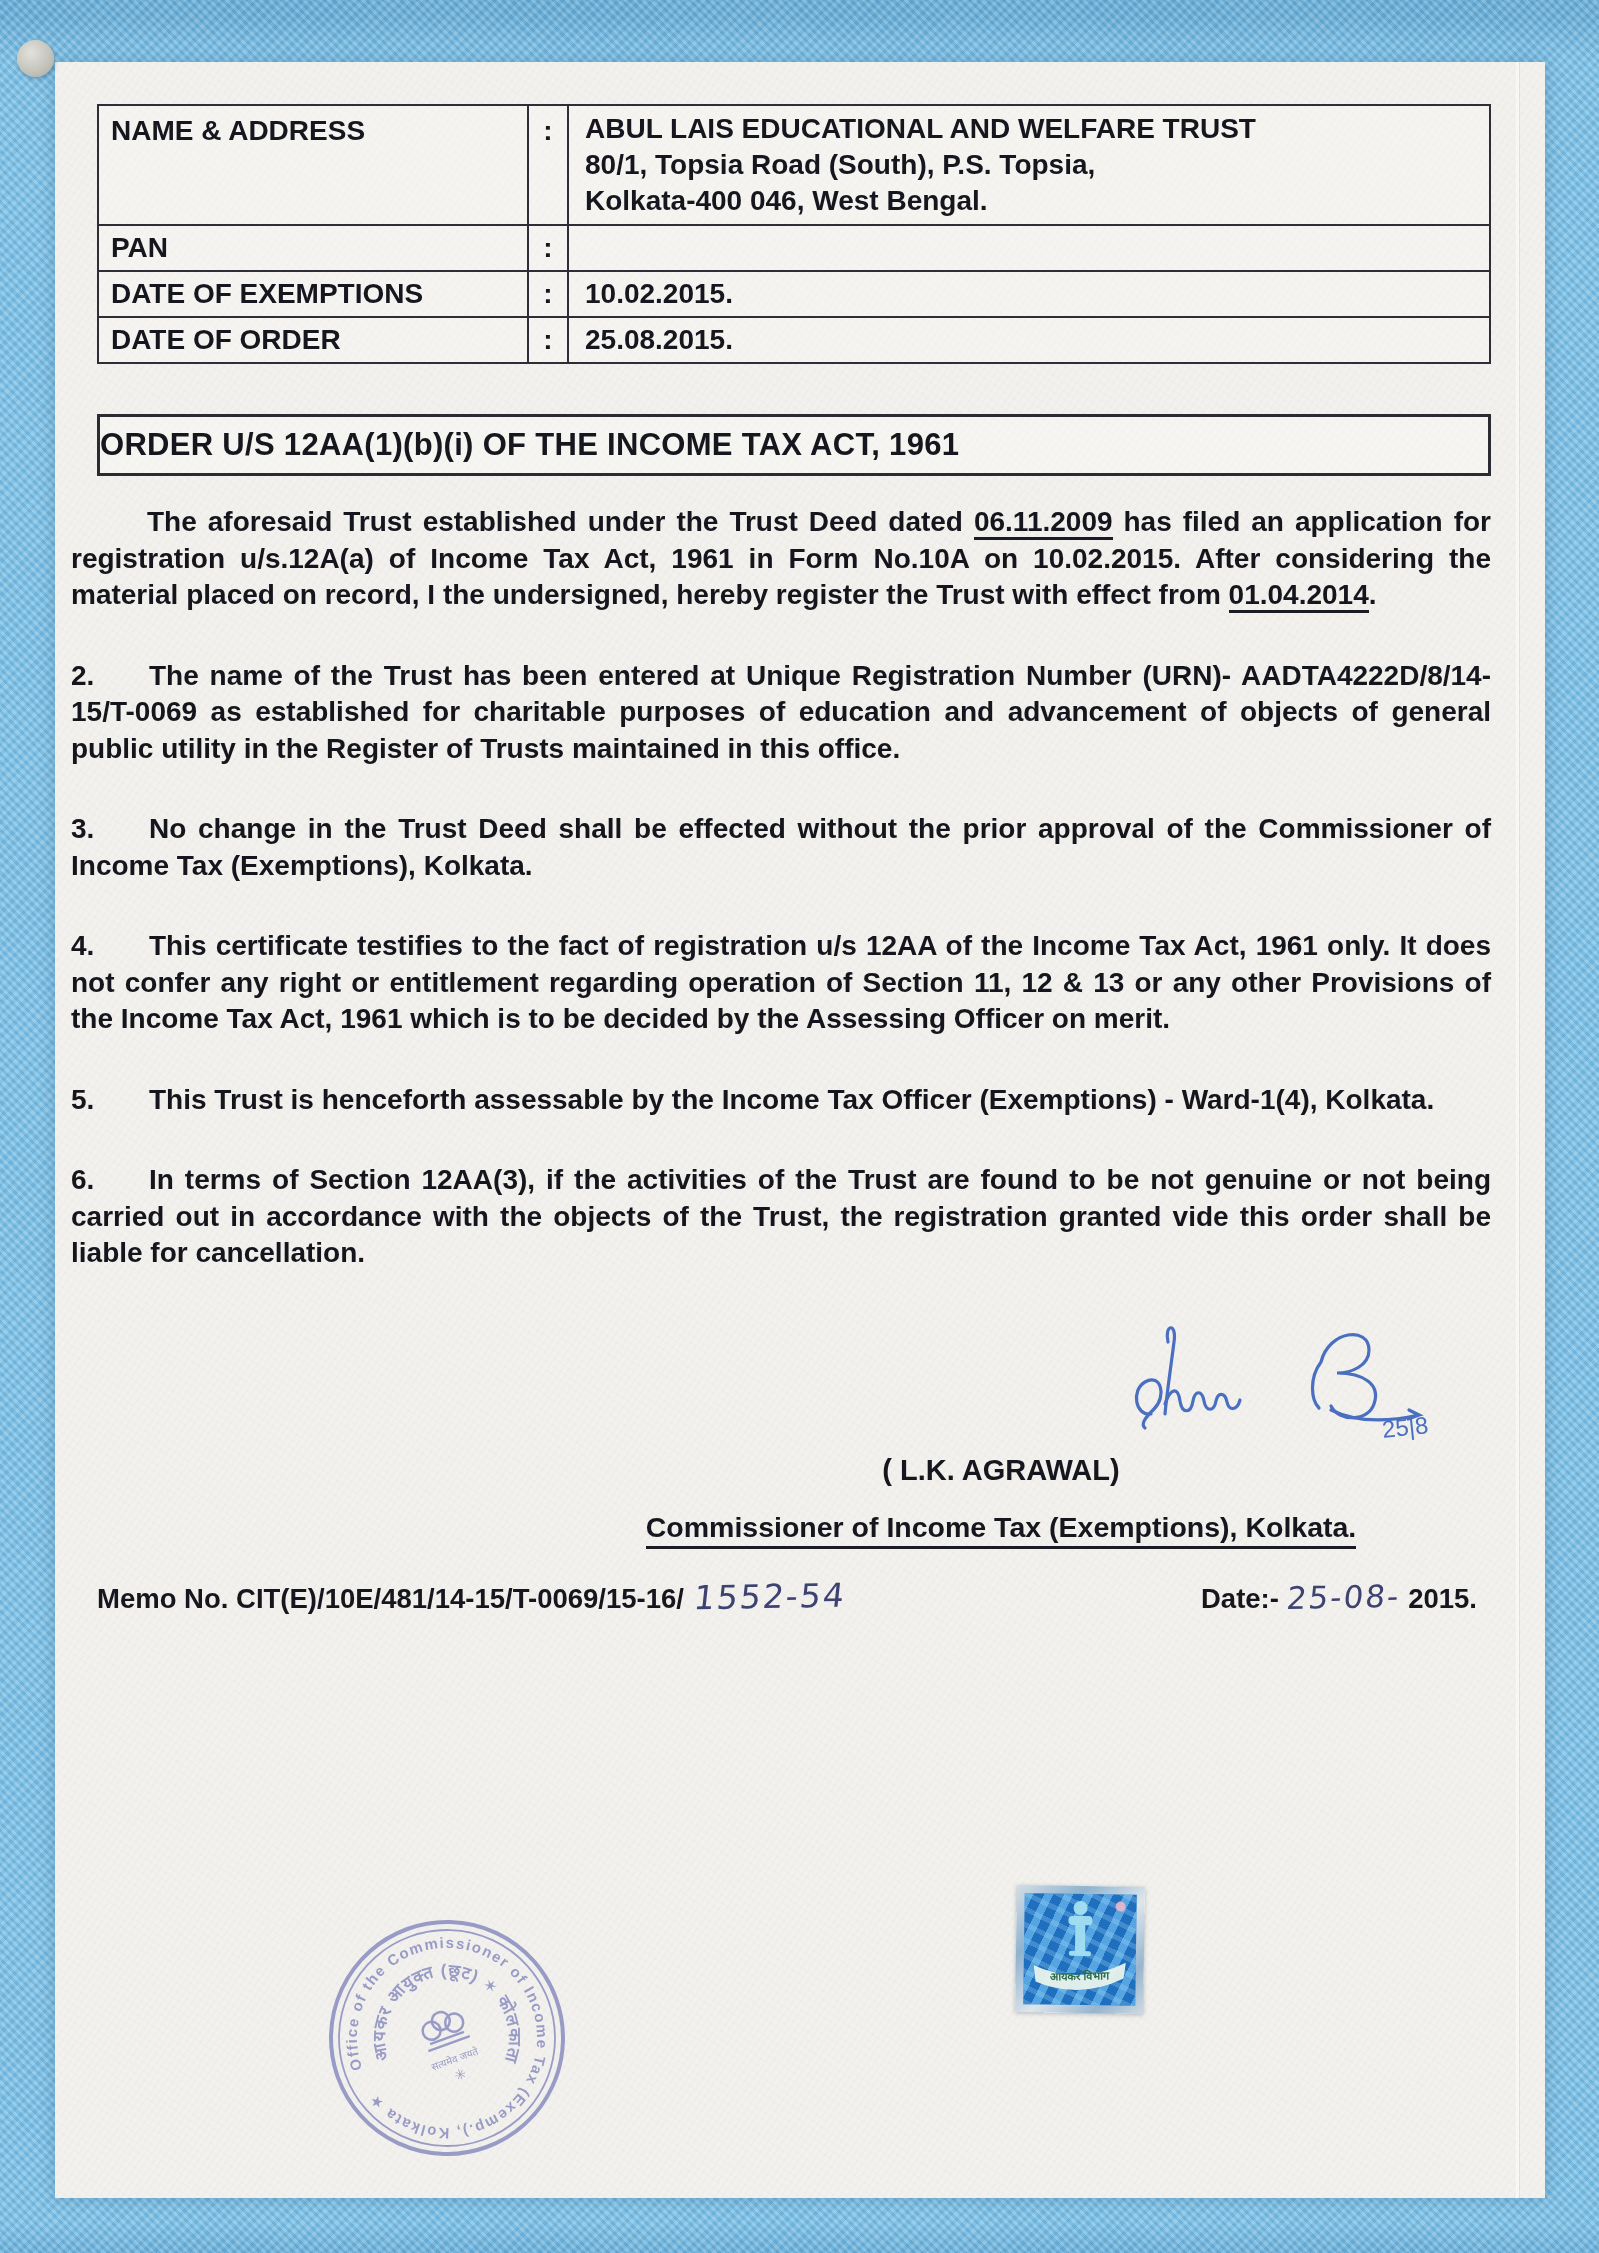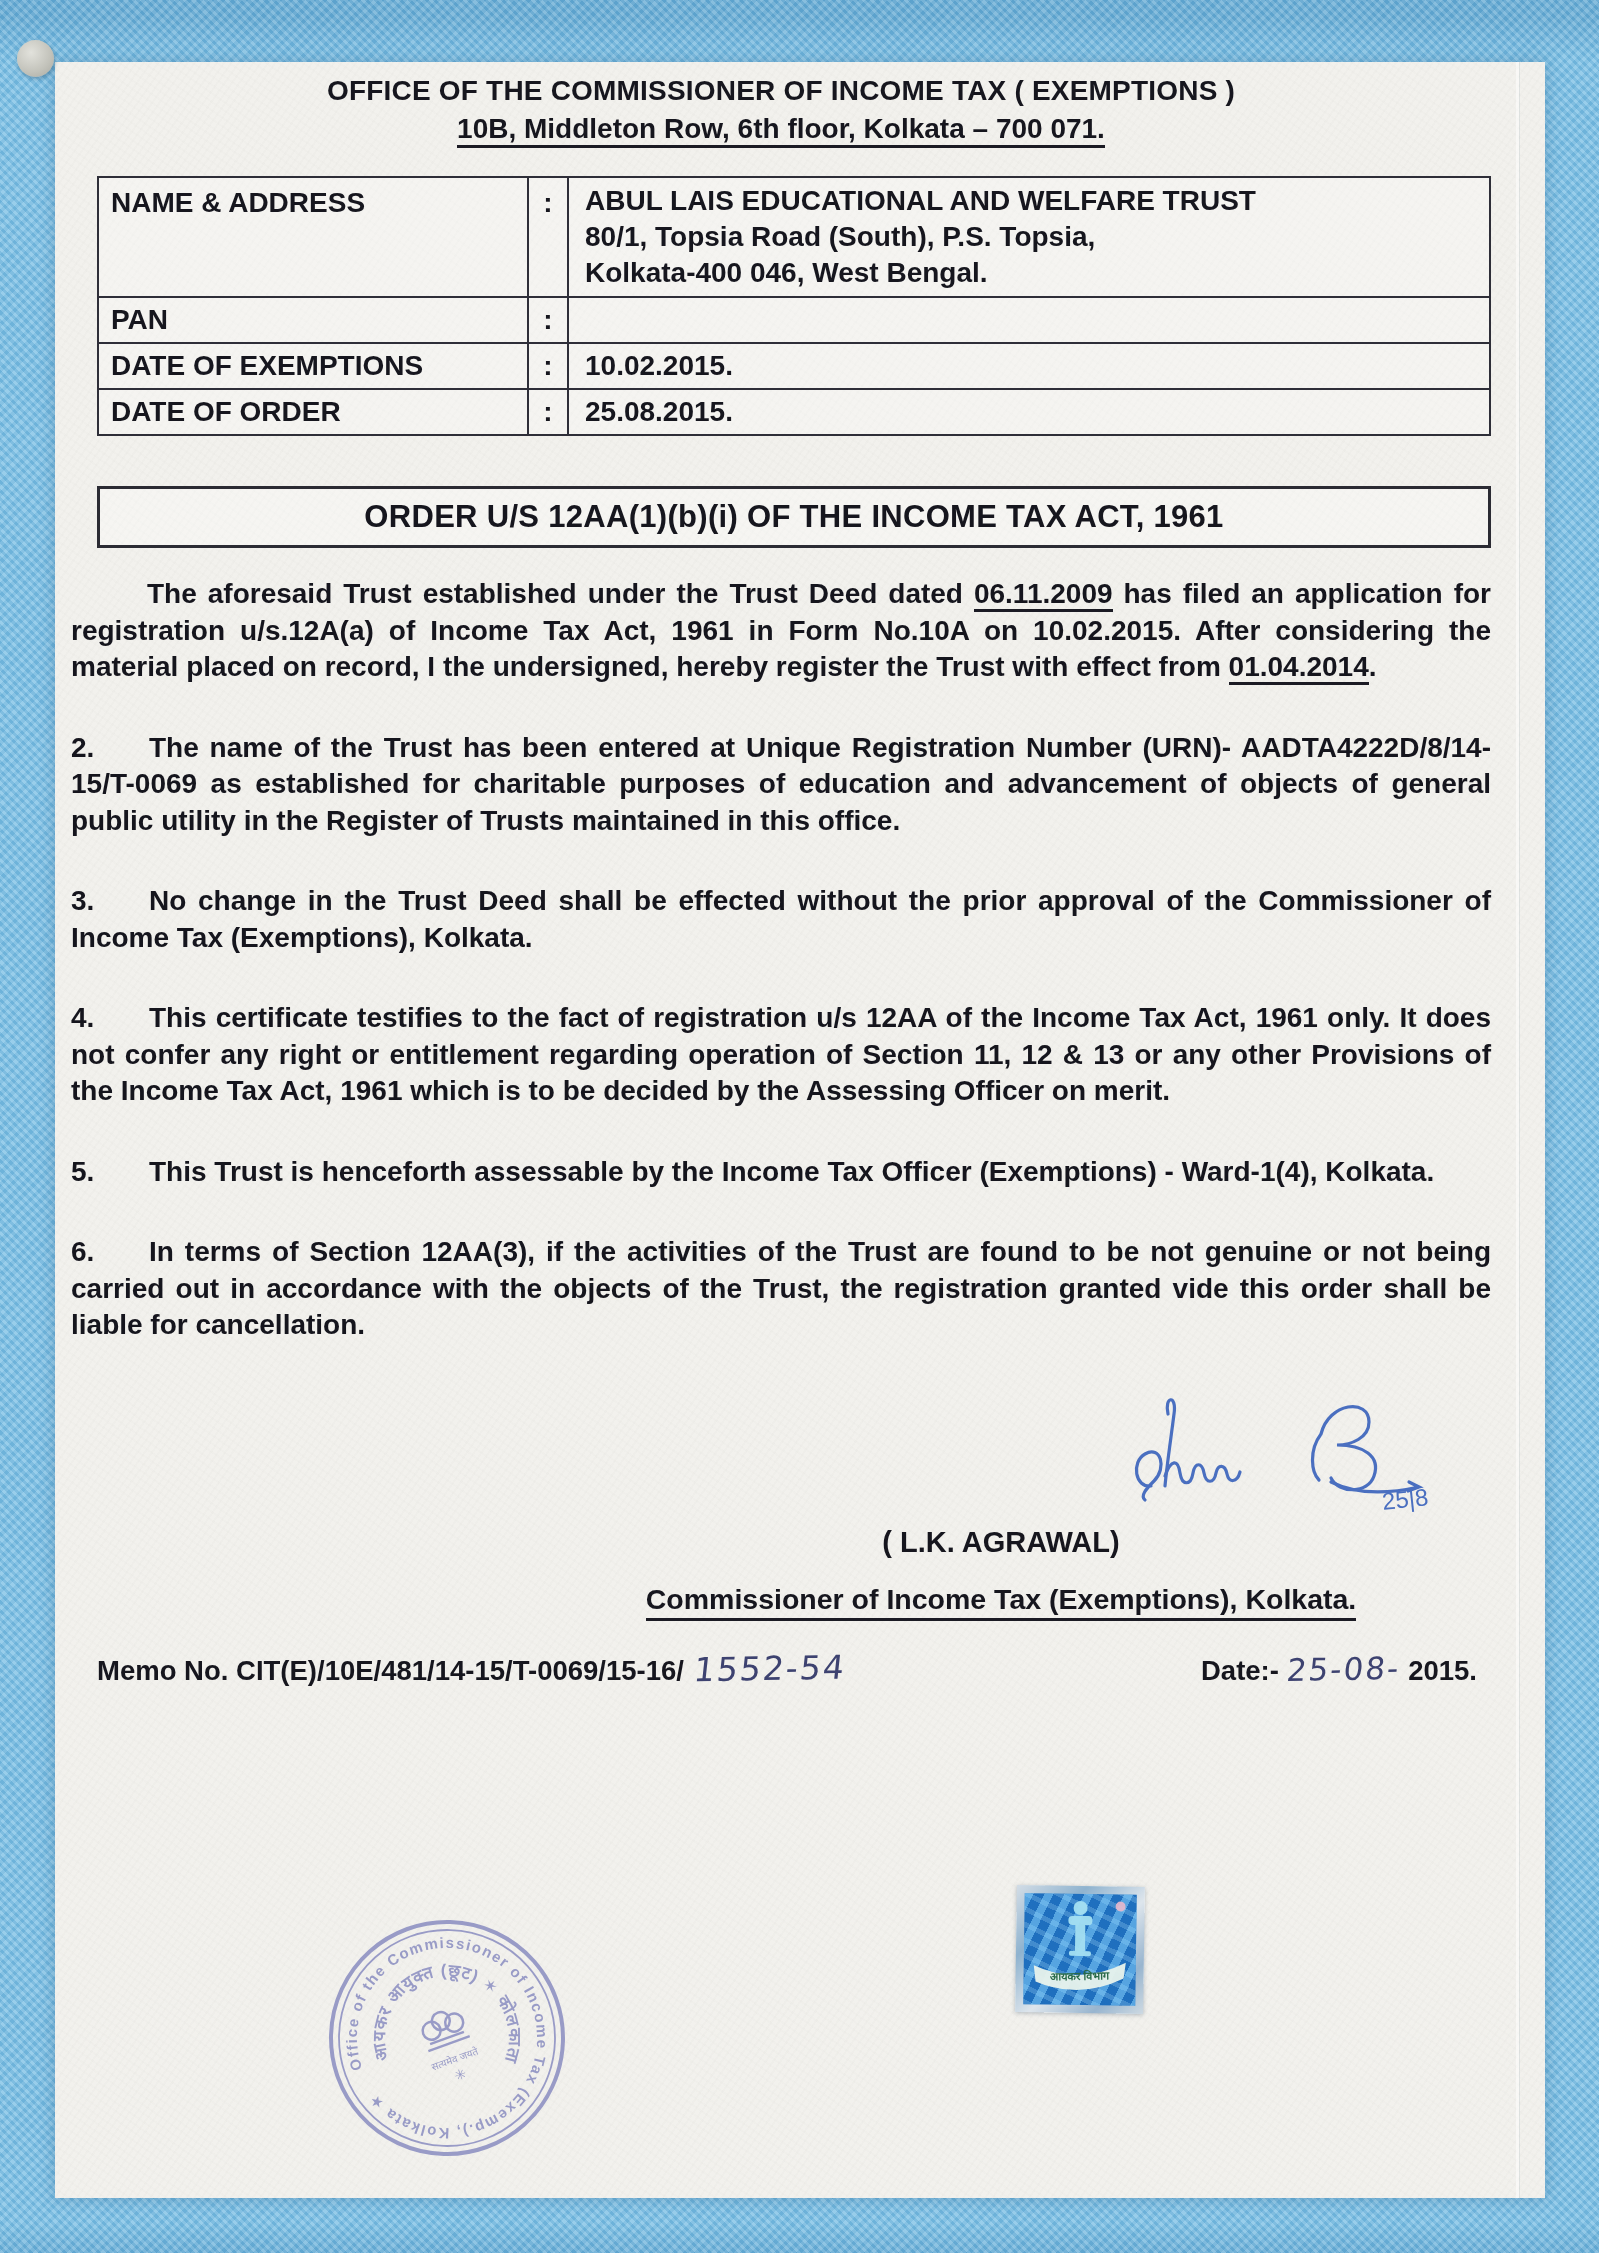--- a/index.html
+++ b/index.html
@@ -31,21 +31,21 @@
   .irow{display:grid;grid-template-columns:430px 40px 1fr;}
   .irow + .irow{border-top:2px solid #2e2e38;}
   .cell{font-weight:700;font-size:28px;line-height:40px;padding:2px 0 2px 12px;}
   .lab{border-right:2px solid #2e2e38;}
   .sep{border-right:2px solid #2e2e38;text-align:center;padding-left:0;}
   .val{padding-left:16px;}
   .val .vline{font-weight:700;font-size:28px;line-height:36px;}
   .r1 .cell{padding-top:5px;padding-bottom:5px;}
   .title-box{
     margin:50px 0 0 26px;border:3px solid #2b2b33;height:56px;
-    display:flex;align-items:center;justify-content:center;
+    display:flex;align-items:center;
     font-size:31px;font-weight:700;letter-spacing:.3px;background:rgba(255,255,255,.3);
   }
   .para{font-size:28px;line-height:36.5px;font-weight:700;text-align:justify;margin:0 0 44px 0;color:#15151d;}
   .p1{margin-top:28px;text-indent:76px;}
   .pnum{display:inline-block;width:78px;text-indent:0;}
   .du{border-bottom:3px solid #1b1b24;}
   .sigblock{width:900px;margin:6px 40px 0 auto;display:flex;flex-direction:column;align-items:center;}
   .sigscribble{align-self:flex-end;position:relative;width:330px;height:128px;}
   .signame{font-size:29px;font-weight:700;margin-top:10px;}
   .sigdesig{font-size:28.5px;font-weight:700;margin-top:24px;border-bottom:3px solid #1b1b24;padding-bottom:2px;}
@@ -156,24 +156,20 @@
       <path d="M715,802 L925,802 L880,938 L760,938 Z" fill="#f3c6c6"></path>
       <ellipse cx="818" cy="1090" rx="152" ry="205" fill="#f2c4c4" opacity="0.8"></ellipse>
       <path d="M1062,800 q42,62 -8,122 q58,22 28,92 M1148,1140 q52,42 2,104 M1090,1250 q40,36 -4,96" fill="none" stroke="#f0c6c6" stroke-width="8" opacity="0.8"></path>
       <path d="M640,1165 q-36,40 4,86" fill="none" stroke="#f0c6c6" stroke-width="8" opacity="0.7"></path>
     </g>
   </svg>
 
   <div class="paper">
     <div class="content">
 
-      <div class="hdr">
-        <div class="hdr-l1">OFFICE OF THE COMMISSIONER OF INCOME TAX ( EXEMPTIONS )</div>
-        <div class="hdr-l2"><span class="uline">10B, Middleton Row, 6th floor, Kolkata – 700 071.</span></div>
-      </div>
 
       <div class="info-table">
         <div class="irow r1">
           <div class="cell lab">NAME &amp; ADDRESS</div>
           <div class="cell sep">:</div>
           <div class="cell val">
             <div class="vline">ABUL LAIS EDUCATIONAL AND WELFARE TRUST</div>
             <div class="vline">80/1, Topsia Road (South), P.S. Topsia,</div>
             <div class="vline">Kolkata-400 046, West Bengal.</div>
           </div>

